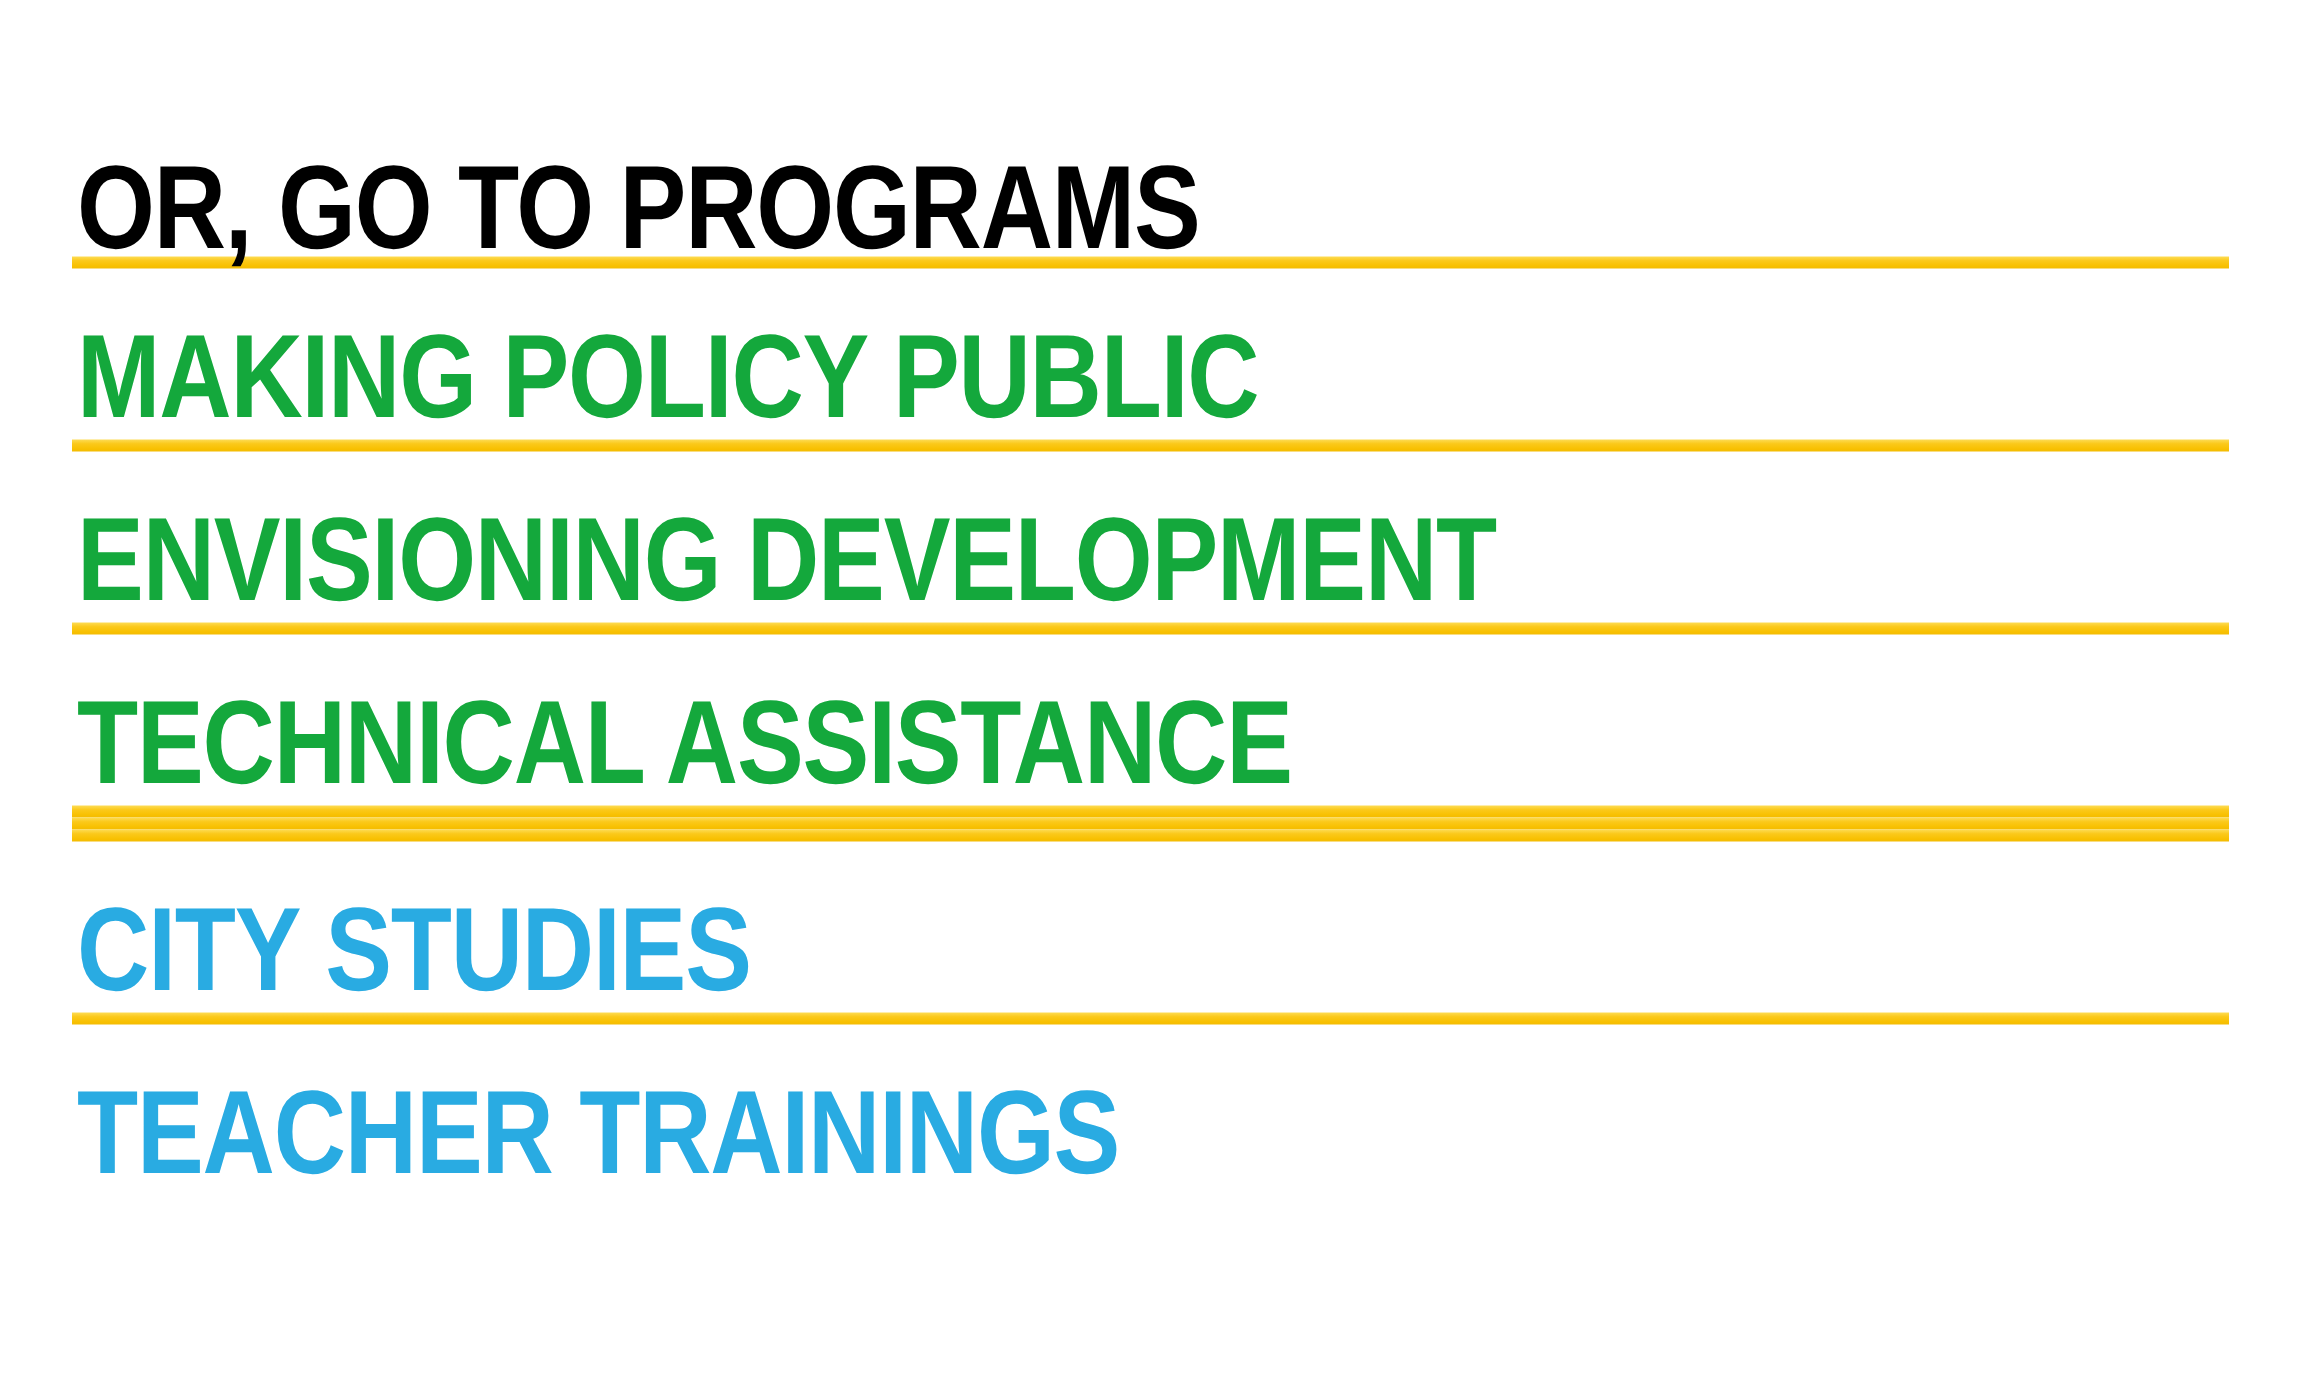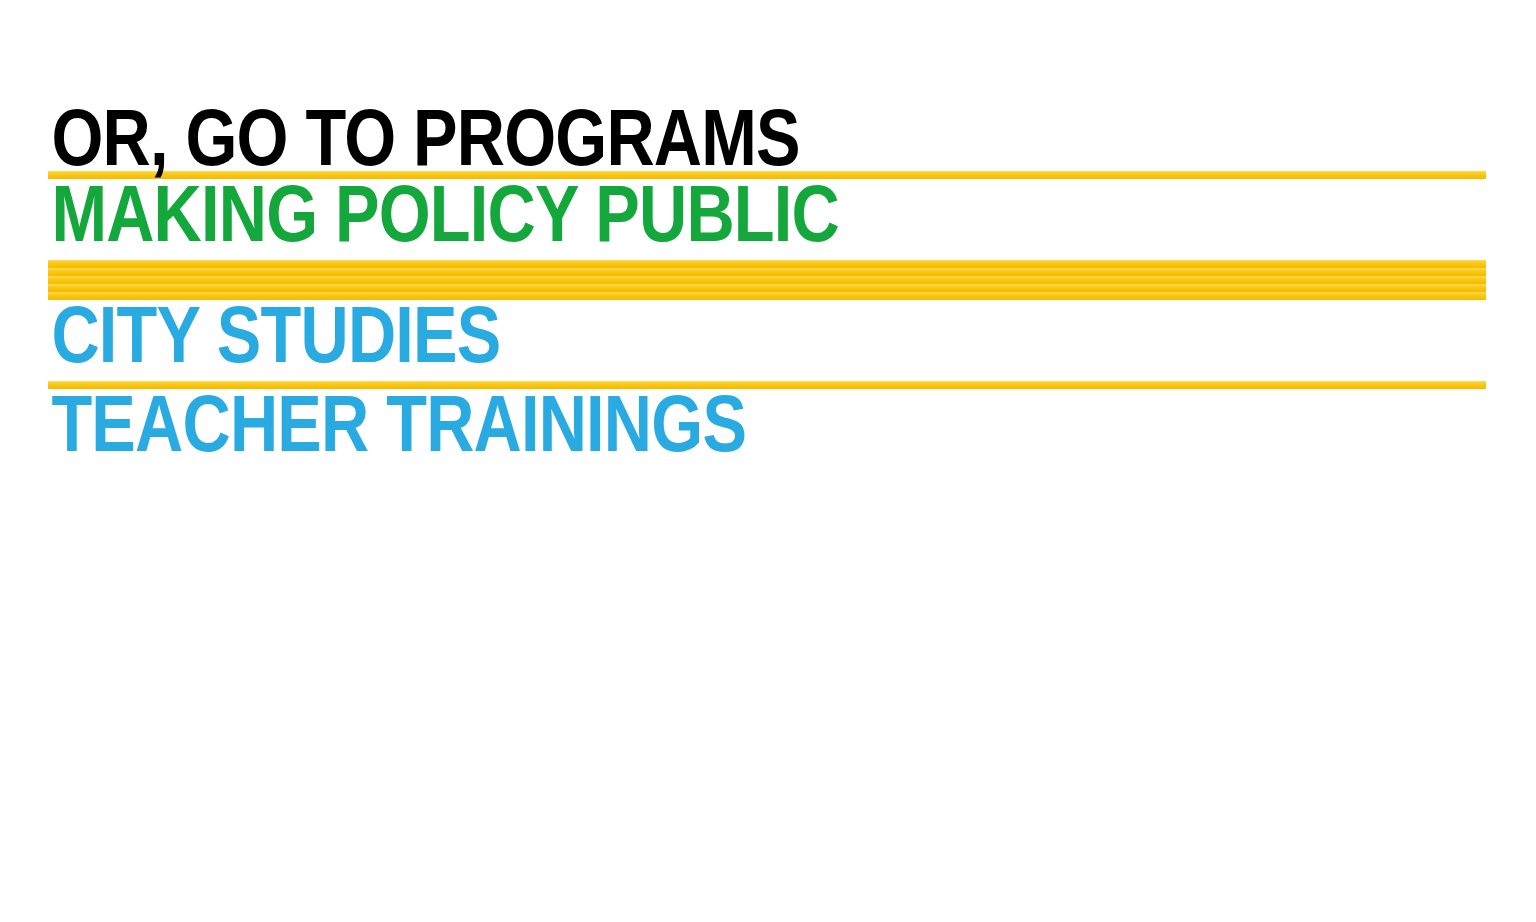--- a/index.html
+++ b/index.html
@@ -46,22 +46,23 @@
     font-weight: 700;
     letter-spacing: -0.012em;
     white-space: nowrap;
     transform: scaleX(0.845);
     transform-origin: left bottom;
     padding-left: 4px;
   }
 
   
   .program-row {
-    height: 81px;
+    height: 114px;
     display: flex;
+    align-items: flex-end;
   }
   .program-link {
     display: block;
     font-size: 79px;
     line-height: 0.88;
     font-weight: 700;
     letter-spacing: -0.012em;
     white-space: nowrap;
     text-decoration: none;
     transform: scaleX(0.845);
@@ -96,22 +97,28 @@
     <div class="heading-row">
       <span class="heading-text">OR, GO TO PROGRAMS</span>
     </div>
     <hr class="rule">
 
     <div class="program-row">
       <a href="#" class="program-link green">MAKING POLICY PUBLIC</a>
     </div>
     <hr class="rule">
 
+    <div class="program-row">
+      <a href="#" class="program-link green">ENVISIONING DEVELOPMENT</a>
+    </div>
     <hr class="rule">
 
+    <div class="program-row">
+      <a href="#" class="program-link green">TECHNICAL ASSISTANCE</a>
+    </div>
     <hr class="rule">
 
     <hr class="rule">
 
     <hr class="rule">
 
     <div class="program-row">
       <a href="#" class="program-link blue">CITY STUDIES</a>
     </div>
     <hr class="rule">

